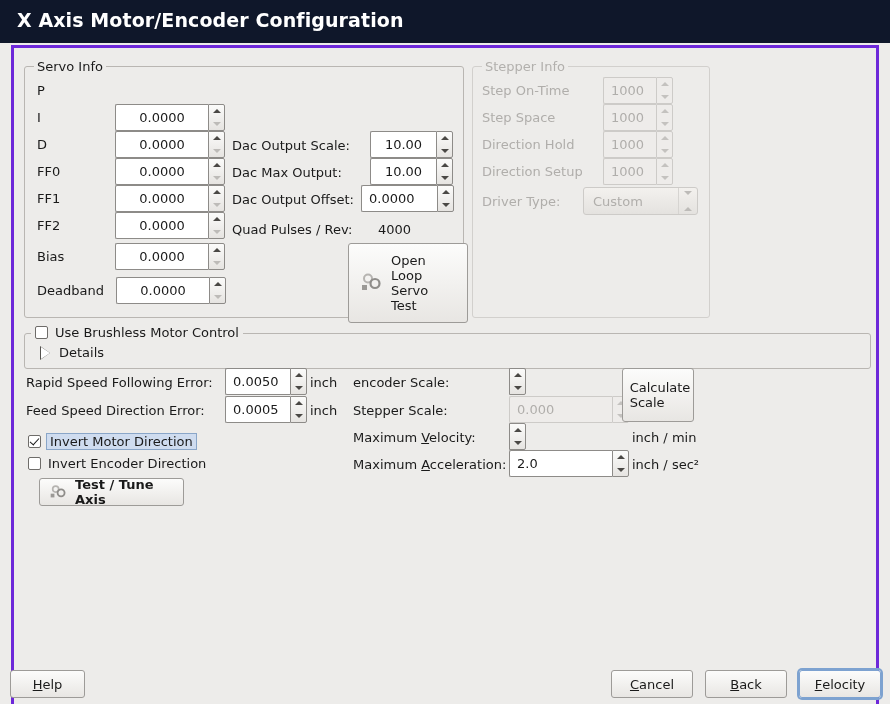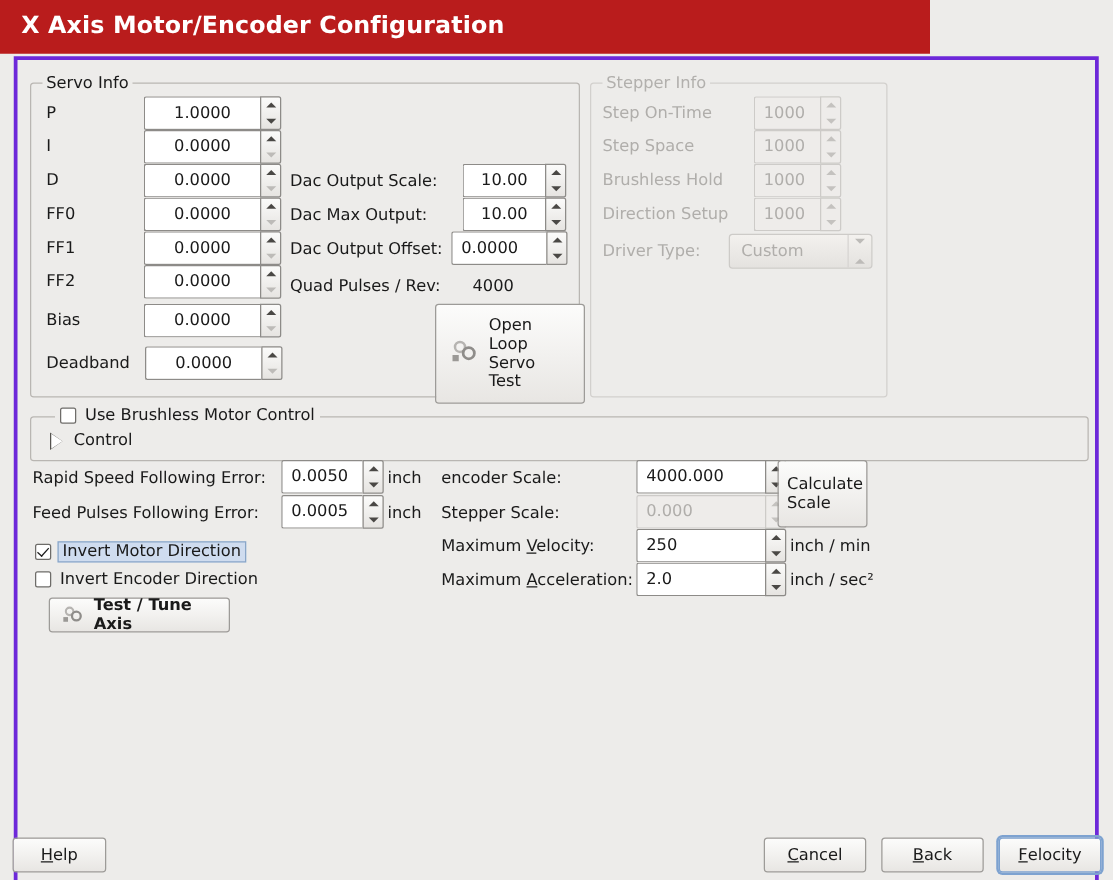--- a/index.html
+++ b/index.html
@@ -9,22 +9,22 @@
     background: #edecea;
     font-family: "DejaVu Sans", "Liberation Sans", sans-serif;
     font-size: 13px;
     color: #1a1a1a;
     overflow: hidden;
   }
   #app { position: relative; width: 890px; height: 704px; }
 
   
   .titlebar {
-    position: absolute; left: 0; top: 0; width: 744px; height: 43px;
-    background: #b91c1c;
+    position: absolute; left: 0; top: 0; width: 890px; height: 43px;
+    background: #0f172a;
   }
   .titlebar .title {
     position: absolute; left: 17px; top: 9px;
     font-size: 19px; font-weight: bold; color: #ffffff;
     letter-spacing: .1px;
   }
 
   
   .content {
     position: absolute; left: 11px; top: 45px;
@@ -188,27 +188,20 @@
   <div class="titlebar">
     <div class="title">X Axis Motor/Encoder Configuration</div>
   </div>
 
   <div class="content">
 
     <div class="groupbox" style="left:10px; top:18px; width:440px; height:252px;">
       <div class="legend">Servo Info</div>
 
       <div class="lbl" style="left:12px; top:16px;">P</div>
-      <div class="spin" style="left:90px; top:10px; width:110px;">
-        <div class="fld center">1.0000</div>
-        <div class="btns">
-            <div class="up"></div>
-            <div class="dn"></div>
-          </div>
-      </div>
 
       <div class="lbl" style="left:12px; top:43px;">I</div>
       <div class="spin minval" style="left:90px; top:37px; width:110px;">
         <div class="fld center">0.0000</div>
         <div class="btns">
             <div class="up"></div>
             <div class="dn"></div>
           </div>
       </div>
 
@@ -331,21 +324,21 @@
 
       <div class="lbl dis" style="left:9px; top:43px;">Step Space</div>
       <div class="spin dis" style="left:130px; top:37px; width:70px;">
         <div class="fld left">1000</div>
         <div class="btns">
             <div class="up"></div>
             <div class="dn"></div>
           </div>
       </div>
 
-      <div class="lbl dis" style="left:9px; top:70px;">Brushless Hold</div>
+      <div class="lbl dis" style="left:9px; top:70px;">Direction Hold</div>
       <div class="spin dis" style="left:130px; top:64px; width:70px;">
         <div class="fld left">1000</div>
         <div class="btns">
             <div class="up"></div>
             <div class="dn"></div>
           </div>
       </div>
 
       <div class="lbl dis" style="left:9px; top:97px;">Direction Setup</div>
       <div class="spin dis" style="left:130px; top:91px; width:70px;">
@@ -358,41 +351,41 @@
 
       <div class="lbl dis" style="left:9px; top:127px;">Driver Type:</div>
       <div class="combo" style="left:110px; top:120px; width:115px;">
         <div class="cval">Custom</div>
         <div class="csep"></div>
         <div class="carr"></div>
       </div>
     </div>
 
     <div class="groupbox" style="left:10px; top:285px; width:847px; height:36px;">
-      <div class="cb" style="left:19px; top:-9px; background:#edecea; padding:0 4px;">
+      <div class="cb" style="left:6px; top:-9px; background:#edecea; padding:0 4px;">
         <div class="box"></div>
         <div class="cblabel bold">Use Brushless Motor Control</div>
       </div>
       <div class="disclose" style="left:16px; top:11px;">
         <div class="tri"></div>
-        <div class="dlabel">Control</div>
+        <div class="dlabel">Details</div>
       </div>
     </div>
 
     <div class="lbl" style="left:12px; top:327px;">Rapid Speed Following Error:</div>
     <div class="spin" style="left:211px; top:320px; width:82px;">
       <div class="fld left">0.0050</div>
       <div class="btns">
           <div class="up"></div>
           <div class="dn"></div>
         </div>
     </div>
     <div class="units" style="left:296px; top:327px;">inch</div>
 
-    <div class="lbl" style="left:12px; top:355px;">Feed Pulses Following Error:</div>
+    <div class="lbl" style="left:12px; top:355px;">Feed Speed Direction Error:</div>
     <div class="spin" style="left:211px; top:348px; width:82px;">
       <div class="fld left">0.0005</div>
       <div class="btns">
           <div class="up"></div>
           <div class="dn"></div>
         </div>
     </div>
     <div class="units" style="left:296px; top:355px;">inch</div>
 
     <div class="cb" style="left:14px; top:408px;">
@@ -417,21 +410,20 @@
           <g fill="#9b9996">
               <rect x="3" y="14" width="4.5" height="4.5"></rect>
             </g>
         </svg>
       </span>
       <span>Test / Tune Axis</span>
     </div>
 
     <div class="lbl" style="left:339px; top:327px;">encoder Scale:</div>
     <div class="spin" style="left:495px; top:320px; width:120px;">
-      <div class="fld left">4000.000</div>
       <div class="btns">
           <div class="up"></div>
           <div class="dn"></div>
         </div>
     </div>
 
     <div class="lbl" style="left:339px; top:355px;">Stepper Scale:</div>
     <div class="spin dis" style="left:495px; top:348px; width:120px;">
       <div class="fld left">0.000</div>
       <div class="btns">
@@ -442,21 +434,20 @@
 
     <div class="btn" style="left:608px; top:320px; width:72px; height:54px;">
       <span class="multiline" style="text-align:left; padding-left:4px;">Calculate
 Scale</span>
     </div>
 
     <div class="lbl" style="left:339px; top:382px;">
       <span>Maximum <span class="undl">V</span>elocity:</span>
     </div>
     <div class="spin" style="left:495px; top:375px; width:120px;">
-      <div class="fld left">250</div>
       <div class="btns">
           <div class="up"></div>
           <div class="dn"></div>
         </div>
     </div>
     <div class="units" style="left:618px; top:382px;">inch / min</div>
 
     <div class="lbl" style="left:339px; top:409px;">
       <span>Maximum <span class="undl">A</span>cceleration:</span>
     </div>

